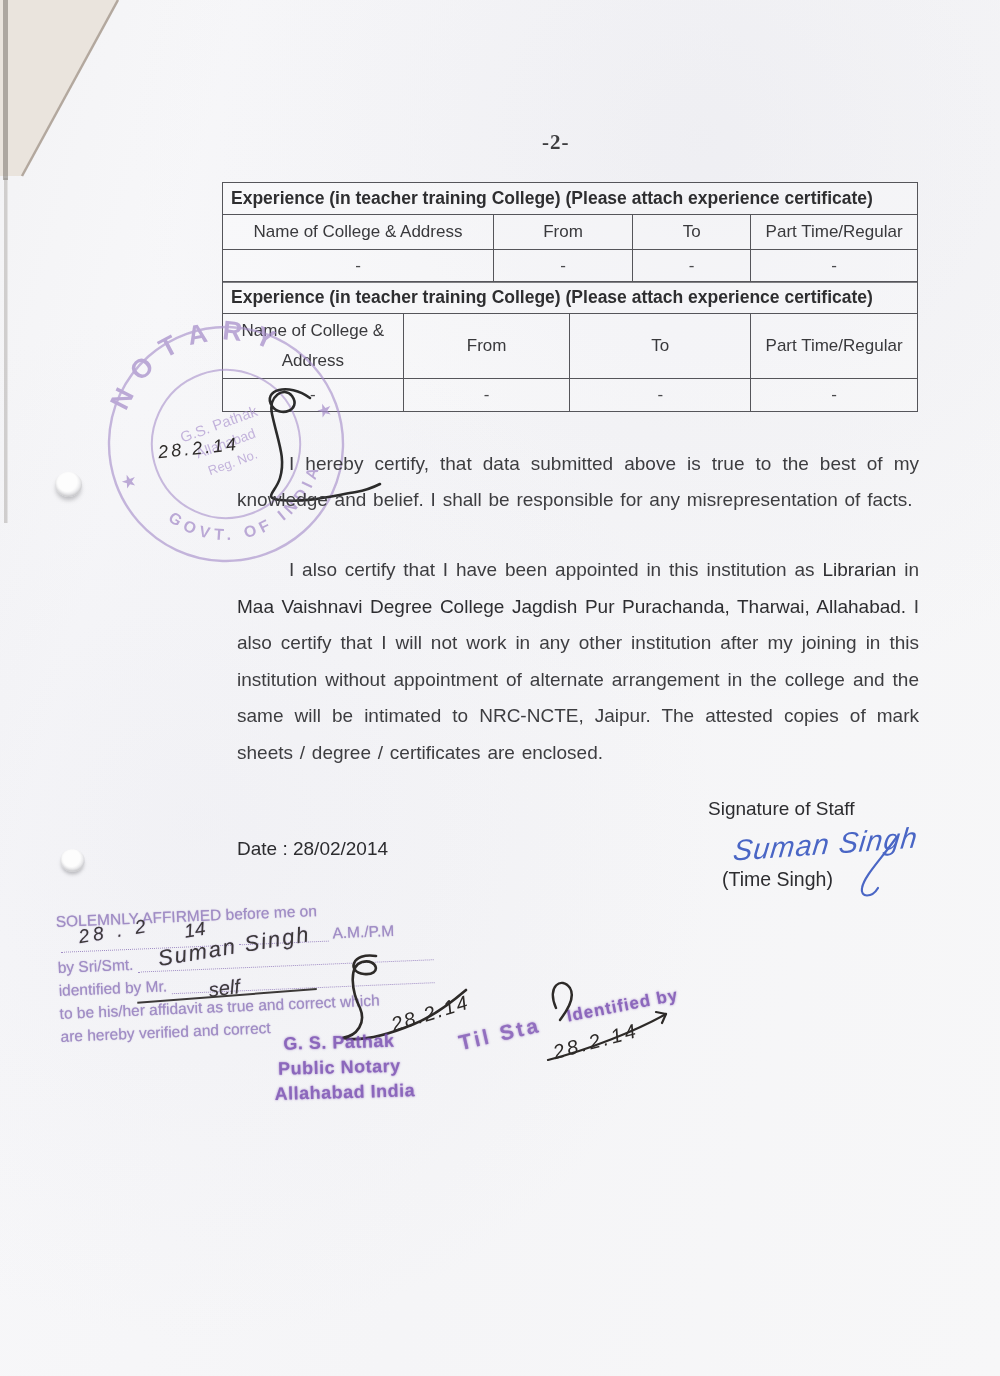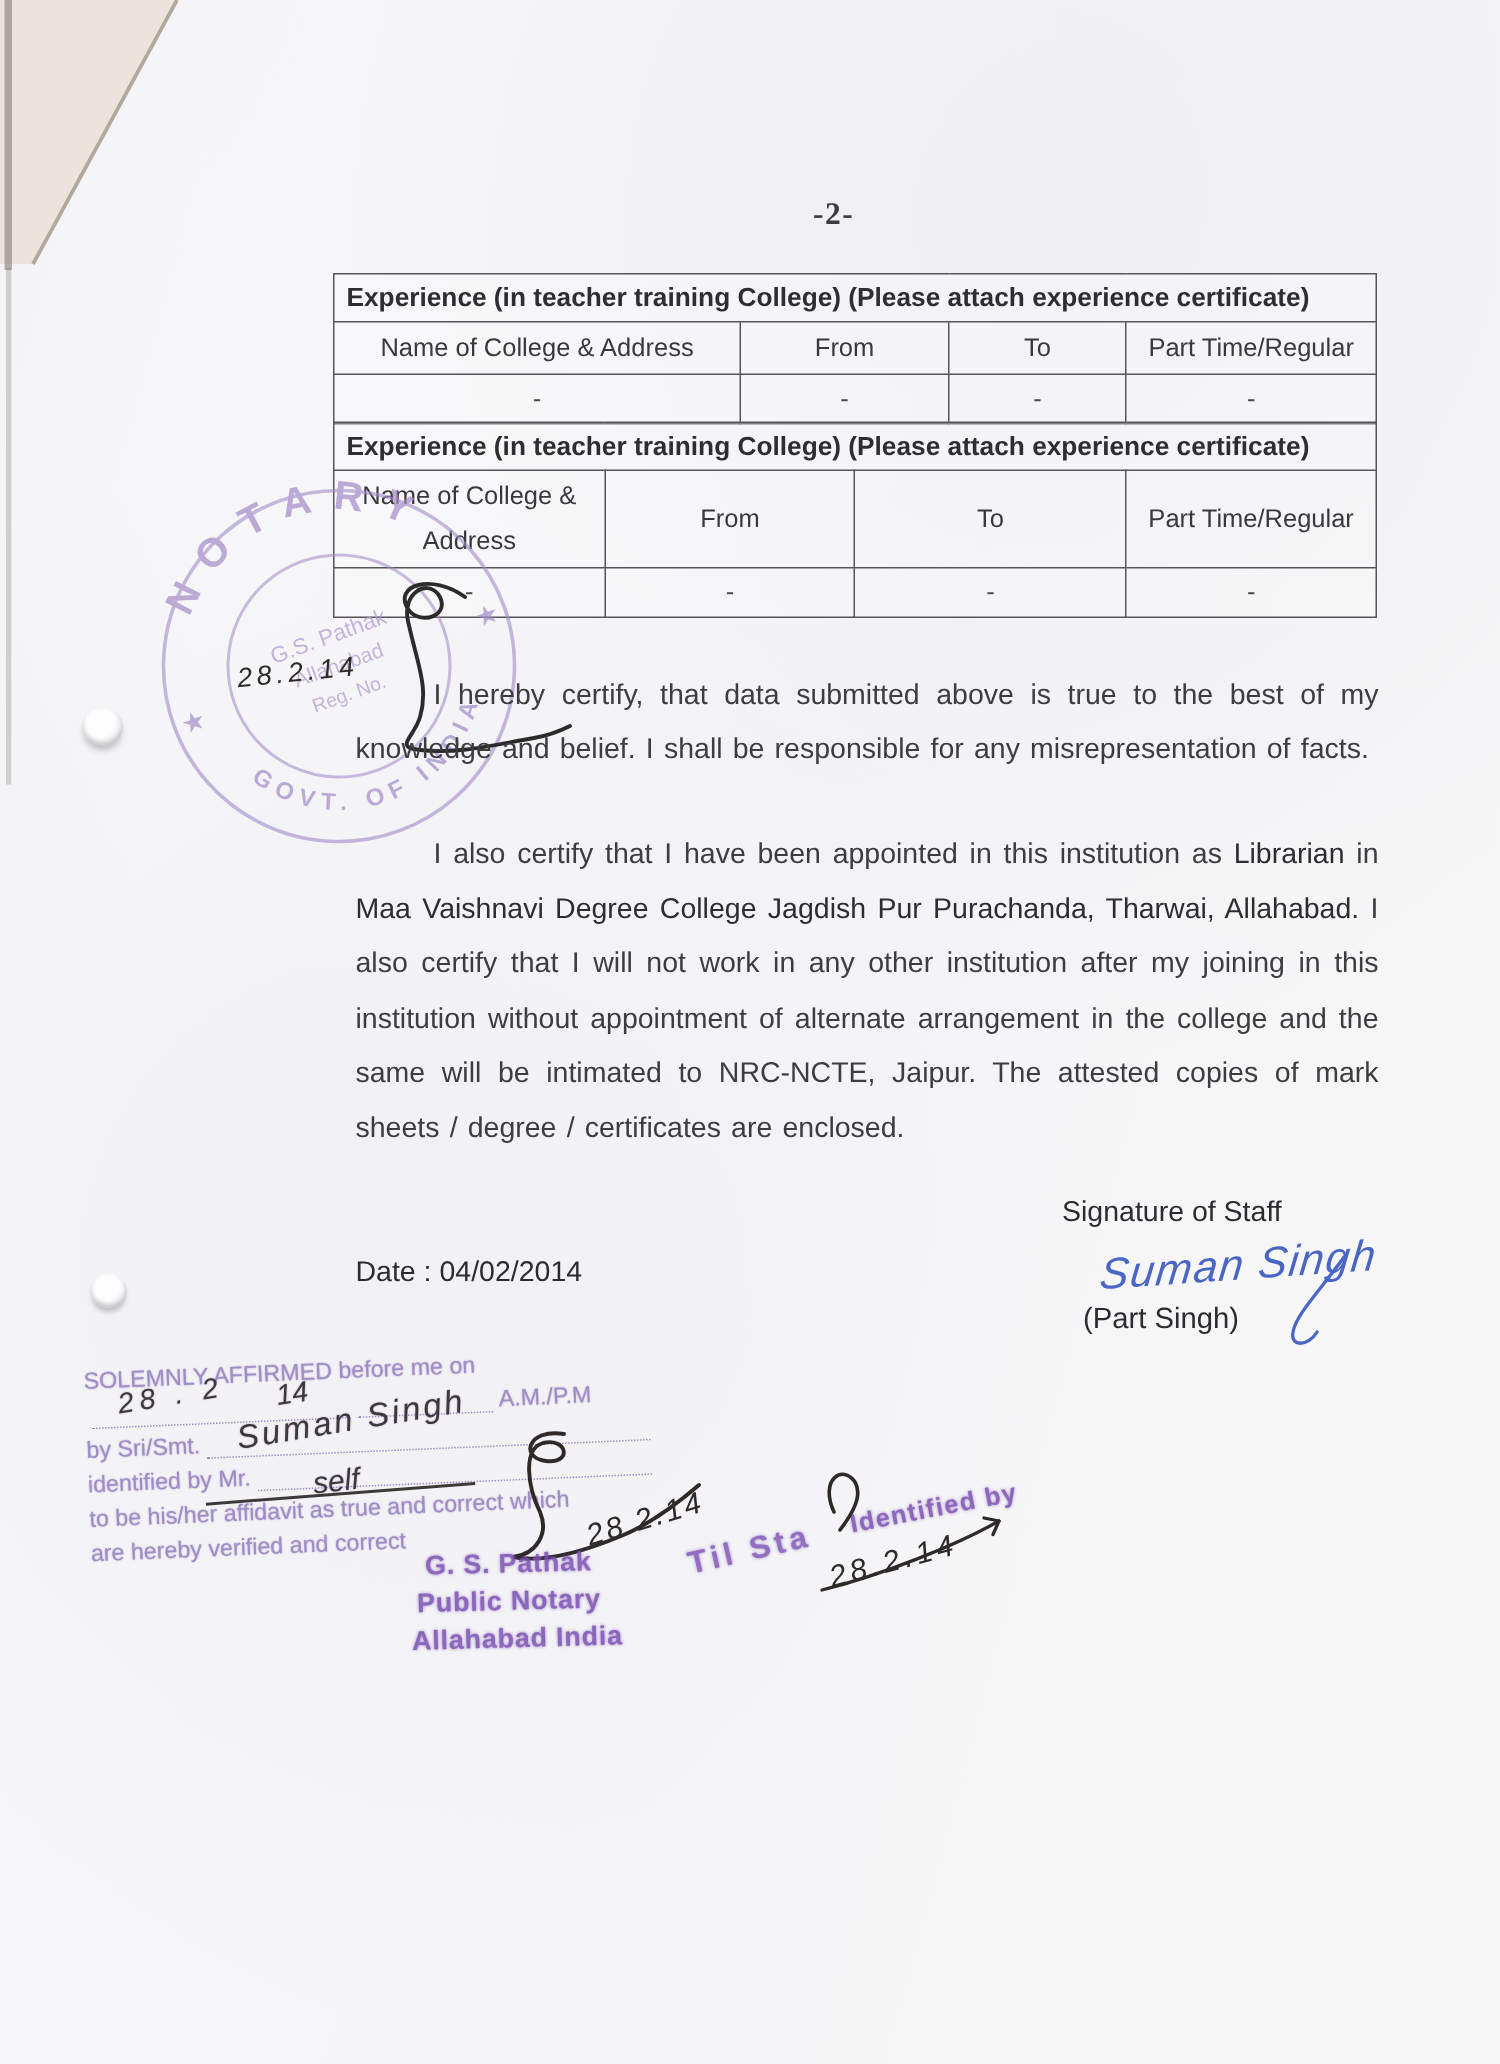--- a/index.html
+++ b/index.html
@@ -134,26 +134,26 @@
 
   <div class="abs hole" style="left:55px;top:472px"></div>
   <div class="abs hole" style="left:59px;top:848px;transform:scale(.9)"></div>
 
   <div class="abs para" style="left:237px;top:446px">I hereby certify, that data submitted above is true to the best of my knowledge and belief. I shall be responsible for any misrepresentation of facts.</div>
 
   <div class="abs para para2" style="left:237px;top:552px"><span>I also certify that I have been appointed in this institution as </span><span class="bold">Librarian</span><span> in </span><span class="bold">Maa Vaishnavi Degree College Jagdish Pur Purachanda, Tharwai, Allahabad.</span><span> I also certify that I will not work in any other institution after my joining in this institution without appointment of alternate arrangement in the college and the same will be intimated to NRC-NCTE, Jaipur. The attested copies of mark sheets / degree / certificates are enclosed.</span></div>
 
   <div class="abs label-bold" style="left:708px;top:798px">Signature of Staff</div>
   <div class="abs hand-blue" style="left:733px;top:828px;font-size:29px;transform:rotate(-4deg) skewX(-10deg);letter-spacing:1px">Suman Singh</div>
-  <div class="abs label-bold" style="left:722px;top:868px;font-size:19.5px">(Part Singh)</div>
+  <div class="abs label-bold" style="left:722px;top:868px;font-size:19.5px">(Time Singh)</div>
   <svg class="abs" style="left:852px;top:836px" width="70" height="70">
     <path d="M 44,2 C 30,22 12,40 10,52 C 8,62 20,62 26,52" fill="none" stroke="#4a66c5" stroke-width="2.2" stroke-linecap="round"></path>
   </svg>
 
-  <div class="abs label-bold" style="left:237px;top:838px">Date : 04/02/2014</div>
+  <div class="abs label-bold" style="left:237px;top:838px">Date : 28/02/2014</div>
 
   <div class="abs affirm stamp-purple" style="left:58px;top:902px">
     <div>SOLEMNLY AFFIRMED before me on</div>
     <div class="row">
       <span class="leader" style="max-width:170px"></span>
       <span class="leader" style="max-width:90px"></span>
       <span>A.M./P.M</span>
     </div>
     <div class="row">
       <span>by  Sri/Smt.</span>

